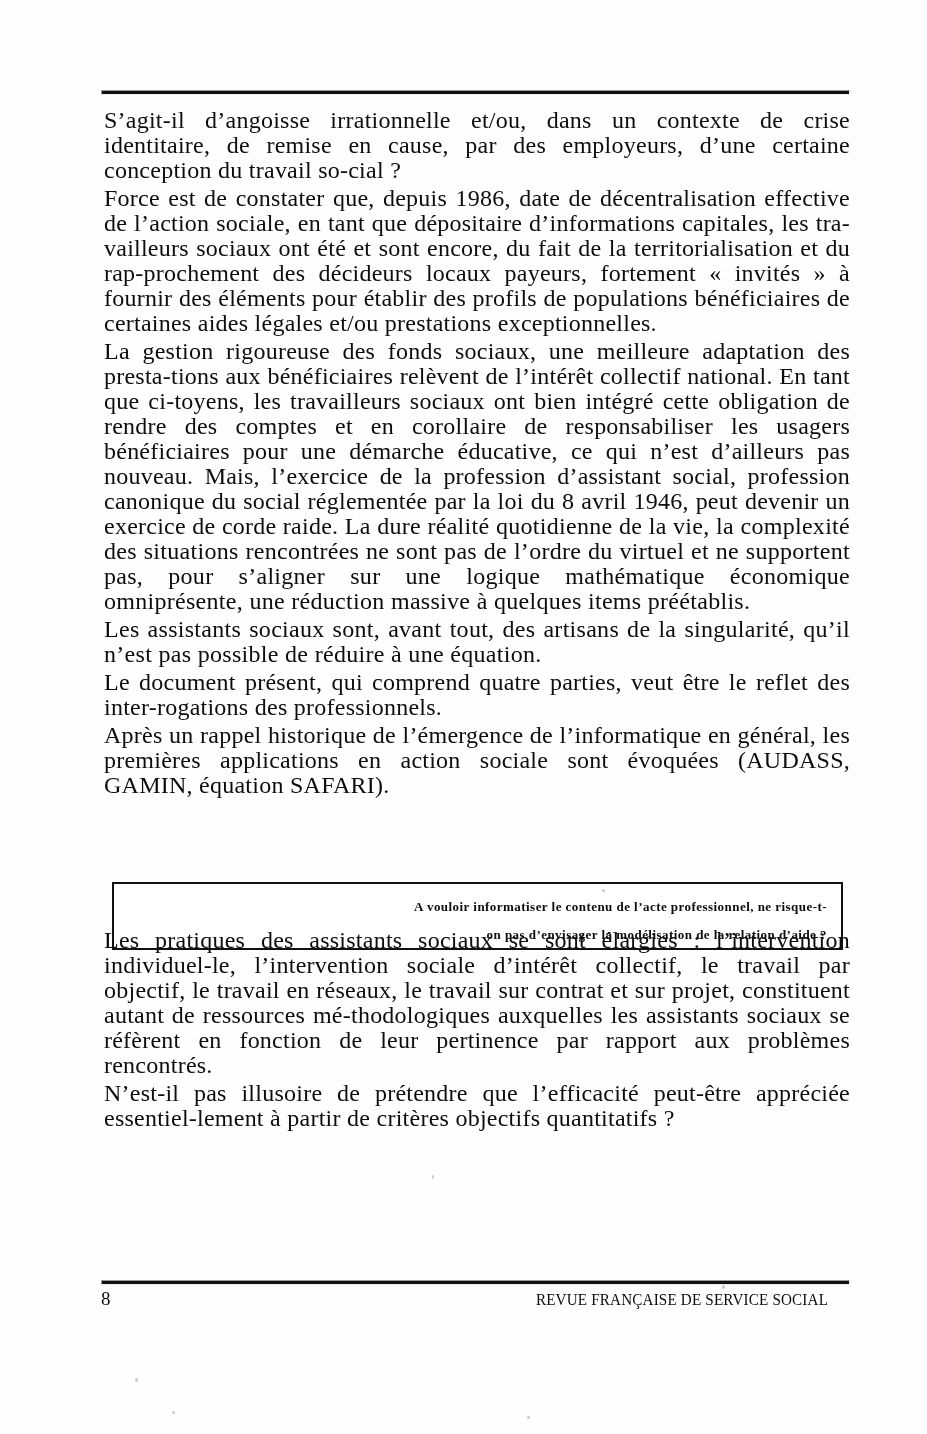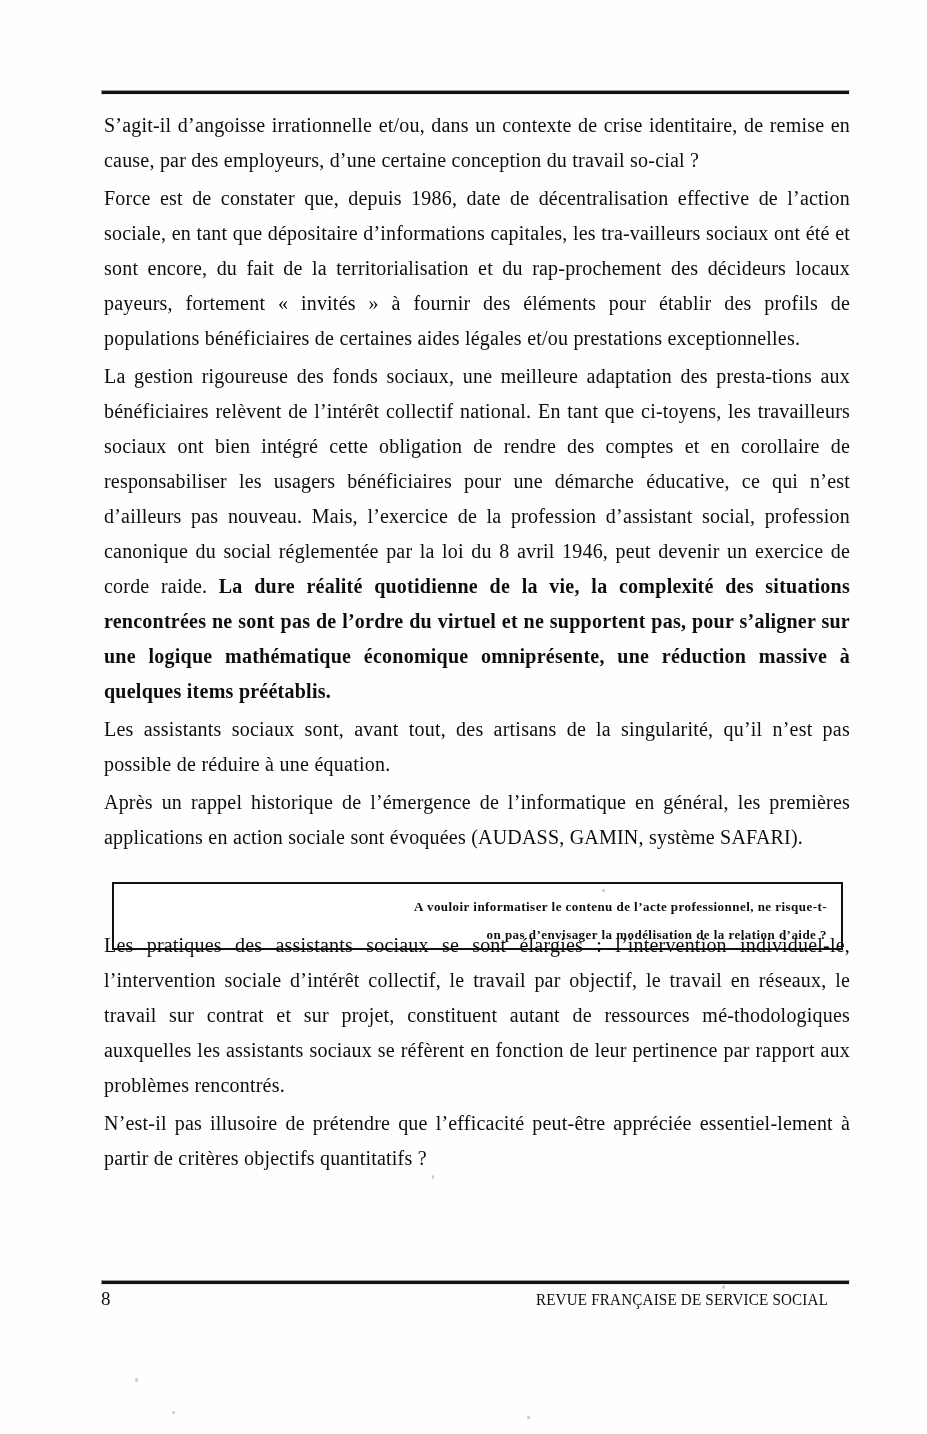--- a/index.html
+++ b/index.html
@@ -35,31 +35,31 @@
   
   .content {
     position: absolute;
     left: 104px;
     top: 108px;
     width: 746px;
   }
 
   p.para {
     margin: 0 0 3px 0;
-    font-size: 20px;
-    line-height: 35px;
+    font-size: 24px;
+    line-height: 25px;
     text-align: justify;
     text-justify: inter-word;
     hyphens: manual;
     letter-spacing: 0.01em;
     word-spacing: 0.004em;
   }
 
   b.bold-run {
-    font-weight: bold;
+    font-weight: normal;
     letter-spacing: 0.012em;
   }
 
   p.para.bold-para {
     font-weight: normal;
     letter-spacing: 0.012em;
   }
 
   
   .callout {
@@ -131,22 +131,23 @@
   <div class="content">
 
     <p class="para">S’agit-il d’angoisse irrationnelle et/ou, dans un contexte de crise identitaire, de remise en cause, par des employeurs, d’une certaine conception du travail so-cial ?</p>
 
     <p class="para">Force est de constater que, depuis 1986, date de décentralisation effective de l’action sociale, en tant que dépositaire d’informations capitales, les tra-vailleurs sociaux ont été et sont encore, du fait de la territorialisation et du rap-prochement des décideurs locaux payeurs, fortement « invités » à fournir des éléments pour établir des profils de populations bénéficiaires de certaines aides légales et/ou prestations exceptionnelles.</p>
 
     <p class="para"><span>La gestion rigoureuse des fonds sociaux, une meilleure adaptation des presta-tions aux bénéficiaires relèvent de l’intérêt collectif national. En tant que ci-toyens, les travailleurs sociaux ont bien intégré cette obligation de rendre des comptes et en corollaire de responsabiliser les usagers bénéficiaires pour une démarche éducative, ce qui n’est d’ailleurs pas nouveau. Mais, l’exercice de la profession d’assistant social, profession canonique du social réglementée par la loi du 8 avril 1946, peut devenir un exercice de corde raide. </span><b class="bold-run">La dure réalité quotidienne de la vie, la complexité des situations rencontrées ne sont pas de l’ordre du virtuel et ne supportent pas, pour s’aligner sur une logique mathématique économique omniprésente, une réduction massive à quelques items préétablis.</b></p>
 
     <p class="para bold-para">Les assistants sociaux sont, avant tout, des artisans de la singularité, qu’il n’est pas possible de réduire à une équation.</p>
 
+    <p class="para">Le document présent, qui comprend quatre parties, veut être le reflet des inter-rogations des professionnels.</p>
 
-    <p class="para">Après un rappel historique de l’émergence de l’informatique en général, les premières applications en action sociale sont évoquées (AUDASS, GAMIN, système SAFARI).</p>
+    <p class="para">Après un rappel historique de l’émergence de l’informatique en général, les premières applications en action sociale sont évoquées (AUDASS, GAMIN, équation SAFARI).</p>
 
 
   </div>
 
   <div class="callout">
     <p class="callout-text">A vouloir informatiser le contenu de l’acte professionnel, ne risque-t-
 on pas d’envisager la modélisation de la relation d’aide ?</p>
   </div>
 
   <div class="content-lower">

